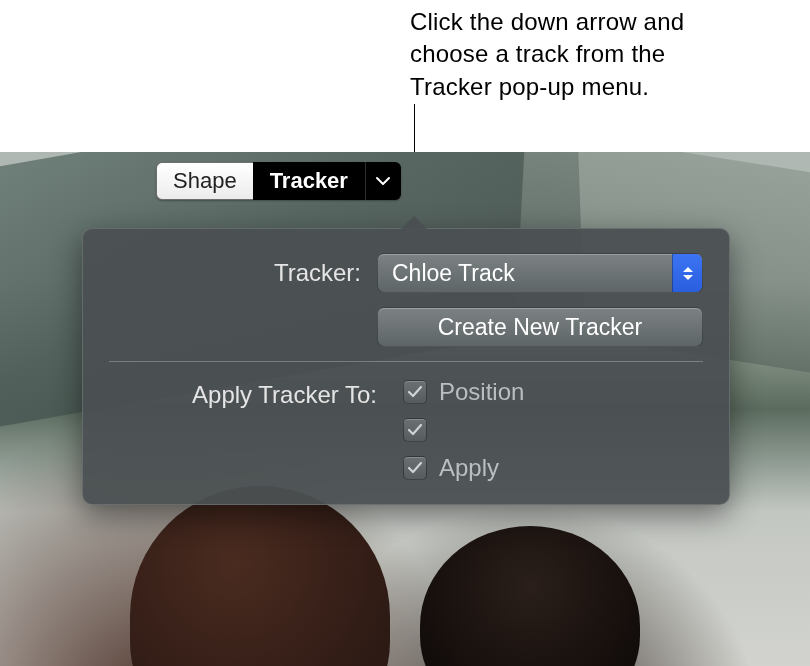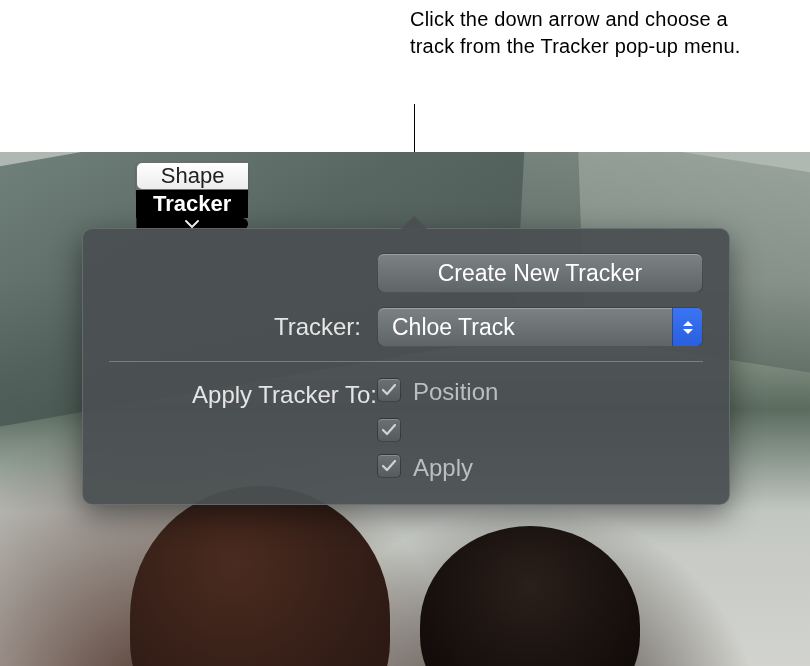--- a/index.html
+++ b/index.html
@@ -11,21 +11,21 @@
       position: relative;
       overflow: hidden;
     }
 
     
     .callout {
       position: absolute;
       top: 6px;
       left: 410px;
       width: 340px;
-      font-size: 20px;
+      font-size: 24px;
       line-height: 1.35;
       color: #000;
       letter-spacing: 0.2px;
     }
     .callout-line {
       position: absolute;
       left: 414px;
       top: 104px;
       width: 1px;
       height: 72px;
@@ -75,27 +75,26 @@
     .head2 {
       position:absolute; left:420px; bottom:-60px; width:220px; height:200px;
       background: radial-gradient(circle at 50% 30%, #2a1f1a 0%, #120c0a 70%);
       border-radius: 50% 50% 45% 45%;
     }
 
     
     .tabbar {
       position: absolute;
       top: 162px;
-      left: 136px;
+      left: 156px;
       display: flex;
       height: 38px;
       border-radius: 6px;
       overflow: visible;
       box-shadow: 0 1px 2px rgba(0,0,0,0.3);
-      flex-direction: column;
     }
     .tab {
       display: flex;
       align-items: center;
       justify-content: center;
       padding: 0 16px;
       font-size: 22px;
       height: 38px;
       border: 1px solid #6e6e6e;
     }
@@ -221,21 +220,21 @@
       align-items: flex-start;
     }
     .checks .label {
       width: 268px;
       text-align: right;
       font-size: 24px;
       color: #e5e5e5;
       padding-top: 3px;
     }
     .checklist { flex:1; display:flex; flex-direction:column; gap:12px; }
-    .checkitem { display:flex; align-items:flex-start; gap:12px; font-size:24px; color:#b9bfc1; }
+    .checkitem { display:flex; align-items:center; gap:12px; font-size:24px; color:#b9bfc1;margin-left:26px; }
     .checkbox {
       width: 24px; height: 24px;
       border-radius: 5px;
       background: linear-gradient(to bottom, #6b7173, #565c5e);
       border: 1px solid rgba(0,0,0,0.4);
       box-shadow: inset 0 1px 0 rgba(255,255,255,0.2);
       display:flex; align-items:center; justify-content:center;
     }
     .checkbox svg { display:block; }
   </style>
@@ -262,39 +261,39 @@
   <div class="tab chevron">
     <span>
       <svg width="14" height="10" viewBox="0 0 14 10">
           <path d="M1 2 L7 8 L13 2" stroke="#fff" stroke-width="2" fill="none" stroke-linecap="round" stroke-linejoin="round"></path>
         </svg>
     </span>
   </div>
 </div>
 
 <div class="popover">
-
-  <div class="row">
-    <div class="label"></div>
-    <div class="control">
-      <div class="button">
-        <span>Create New Tracker</span>
-      </div>
-    </div>
-  </div>
 
   <div class="row">
     <div class="label">Tracker:</div>
     <div class="control">
       <div class="select">
         <span>Chloe Track</span>
         <div class="stepper">
           <div class="tri up"></div>
           <div class="tri down"></div>
         </div>
+      </div>
+    </div>
+  </div>
+
+  <div class="row">
+    <div class="label"></div>
+    <div class="control">
+      <div class="button">
+        <span>Create New Tracker</span>
       </div>
     </div>
   </div>
 
   <div class="divider"></div>
 
 
   <div class="checks">
     <div class="label">Apply Tracker To:</div>
     <div class="checklist">

